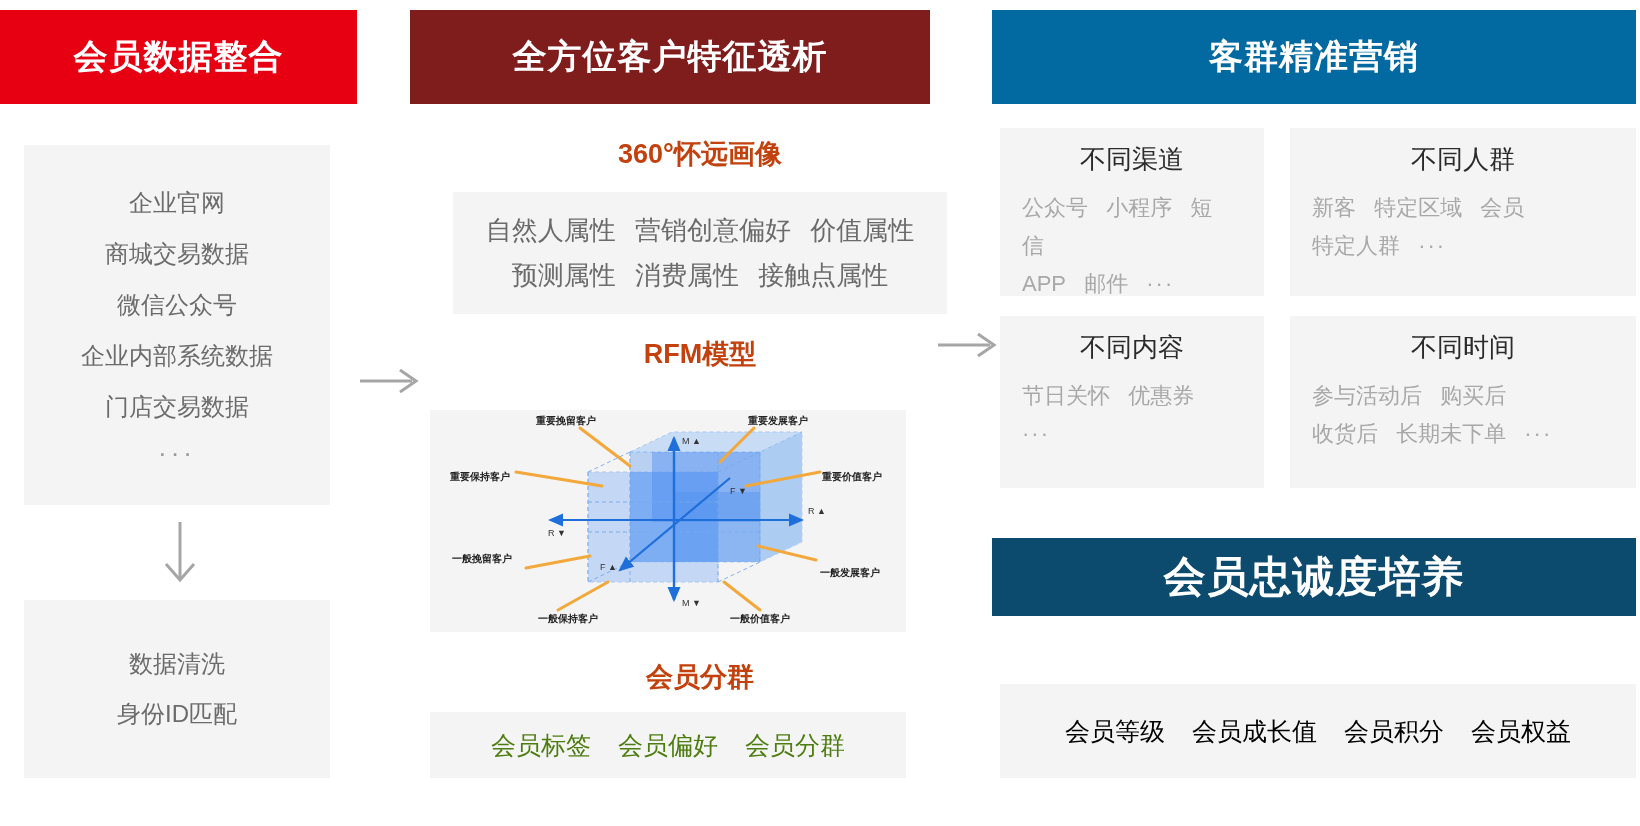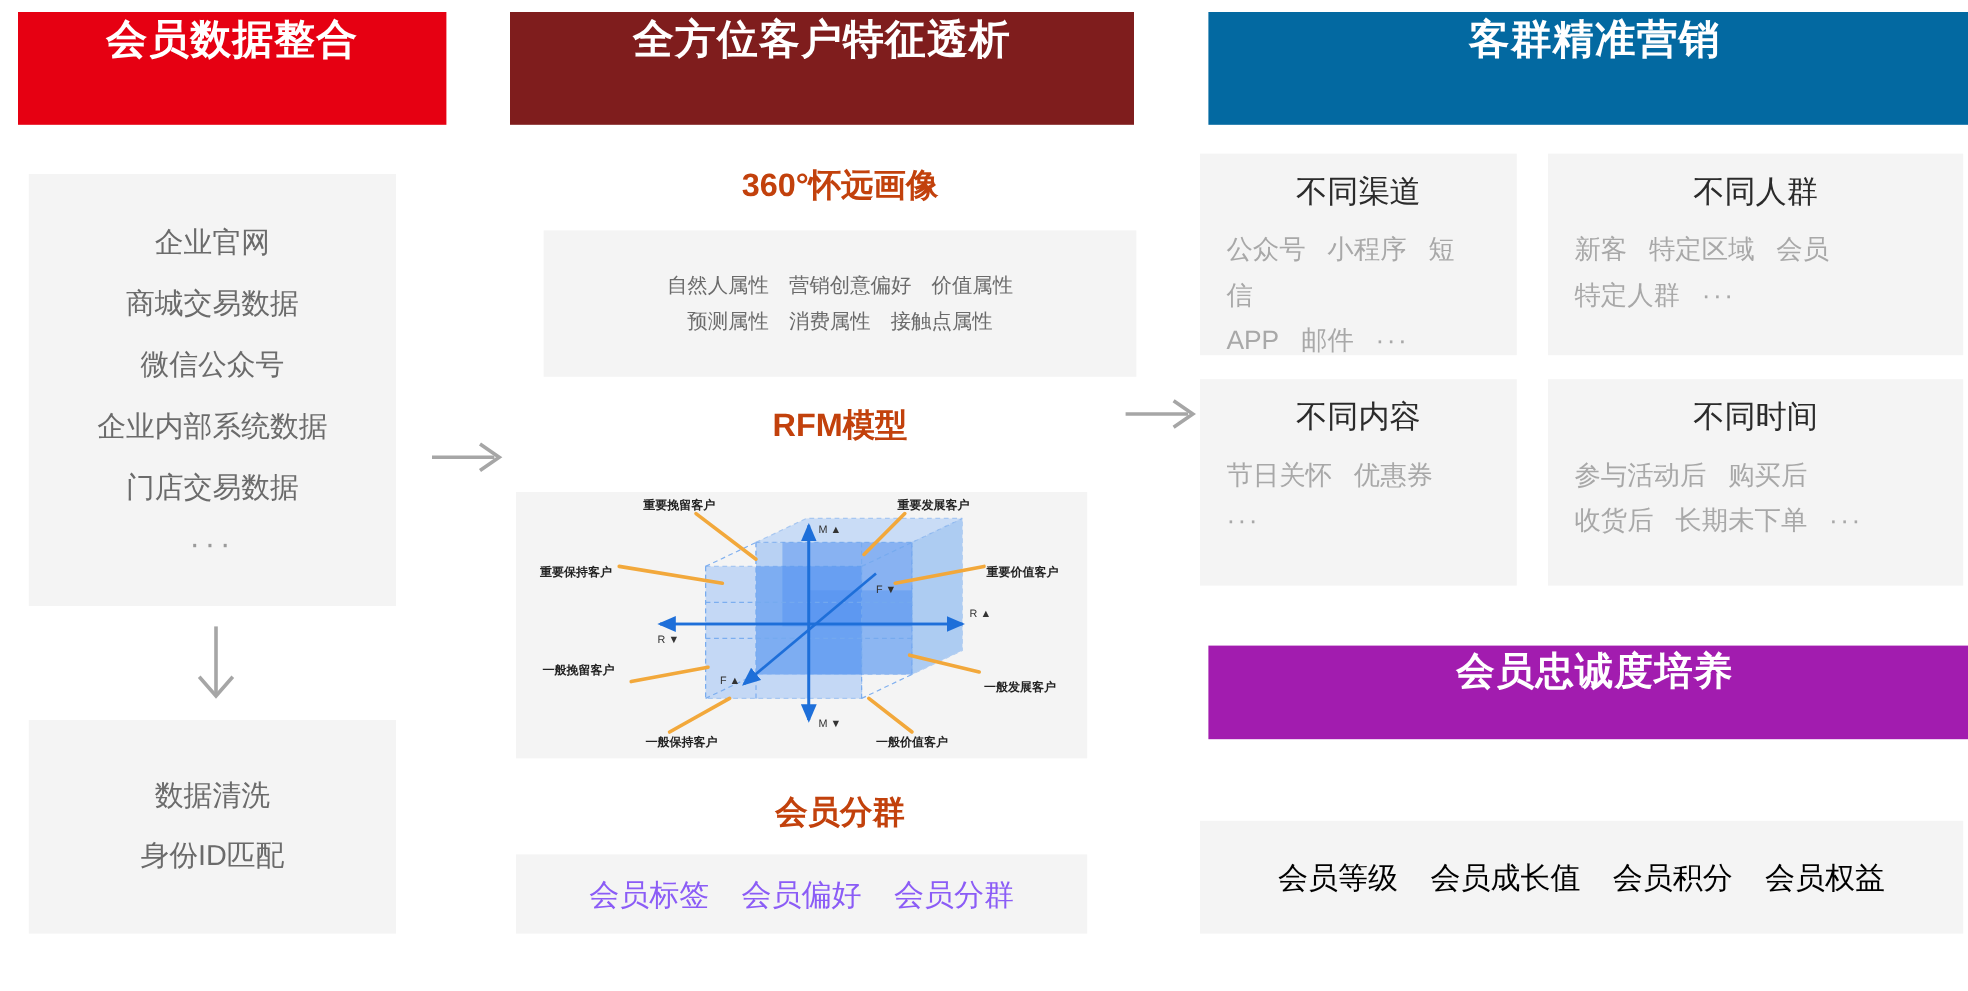--- a/index.html
+++ b/index.html
@@ -8,30 +8,29 @@
     background:#ffffff;
     font-family:"Liberation Sans","DejaVu Sans",sans-serif;
     overflow:hidden;
     position:relative;
   }
   .stage{position:relative;width:1640px;height:826px;}
 
   
   .banner{
     position:absolute;
-    display:flex;justify-content:center;
+    display:flex;align-items:center;justify-content:center;
     color:#fff;font-weight:bold;
     letter-spacing:1px;
     white-space:nowrap;
-    margin-left:15px;
   }
   .banner-red{left:0;top:10px;width:357px;height:94px;background:#e60012;font-size:34px;}
   .banner-blue{left:410px;top:10px;width:520px;height:94px;background:#7f1d1d;font-size:34px;}
   .banner-orange{left:992px;top:10px;width:644px;height:94px;background:#0369a1;font-size:34px;}
-  .banner-orange2{left:992px;top:538px;width:644px;height:78px;background:#a21caf;font-size:32px;}
+  .banner-orange2{left:992px;top:538px;width:644px;height:78px;background:#0c4a6e;font-size:42px;}
 
   
   .panel{
     position:absolute;
     background:#f4f4f4;
     box-sizing:border-box;
   }
 
   
   .src-panel{left:24px;top:145px;width:306px;height:360px;
@@ -56,29 +55,29 @@
     position:absolute;text-align:center;
     font-size:27px;font-weight:bold;color:#c2410c;
     white-space:nowrap;
   }
   .mid-title-360{left:453px;top:136px;width:494px;}
   .mid-title-rfm{left:453px;top:336px;width:494px;}
   .mid-title-seg{left:453px;top:659px;width:494px;}
 
   .attr-panel{left:453px;top:192px;width:494px;height:122px;
     display:flex;flex-direction:column;align-items:center;justify-content:center;}
-  .attr-row{font-size:17px;color:#6b6b6b;line-height:1.75;white-space:nowrap;}
+  .attr-row{font-size:26px;color:#6b6b6b;line-height:1.75;white-space:nowrap;}
   .attr-row span{margin:0 6px;}
 
   .rfm-panel{left:430px;top:410px;width:476px;height:222px;overflow:hidden;}
   .rfm-panel svg{display:block;margin:0 auto;}
 
   .seg-panel{left:430px;top:712px;width:476px;height:66px;
     display:flex;align-items:center;justify-content:center;}
-  .seg-row{font-size:25px;color:#8b5cf6;white-space:nowrap;}
+  .seg-row{font-size:25px;color:#4d7c0f;white-space:nowrap;}
   .seg-row span{margin:0 10px;}
 
   
   .card{
     position:absolute;background:#f4f4f4;box-sizing:border-box;
     padding:14px 22px 10px 22px;
   }
   .card .card-title{
     text-align:center;font-size:26px;font-weight:normal;color:#2b2b2b;
     margin-bottom:12px;white-space:nowrap;

